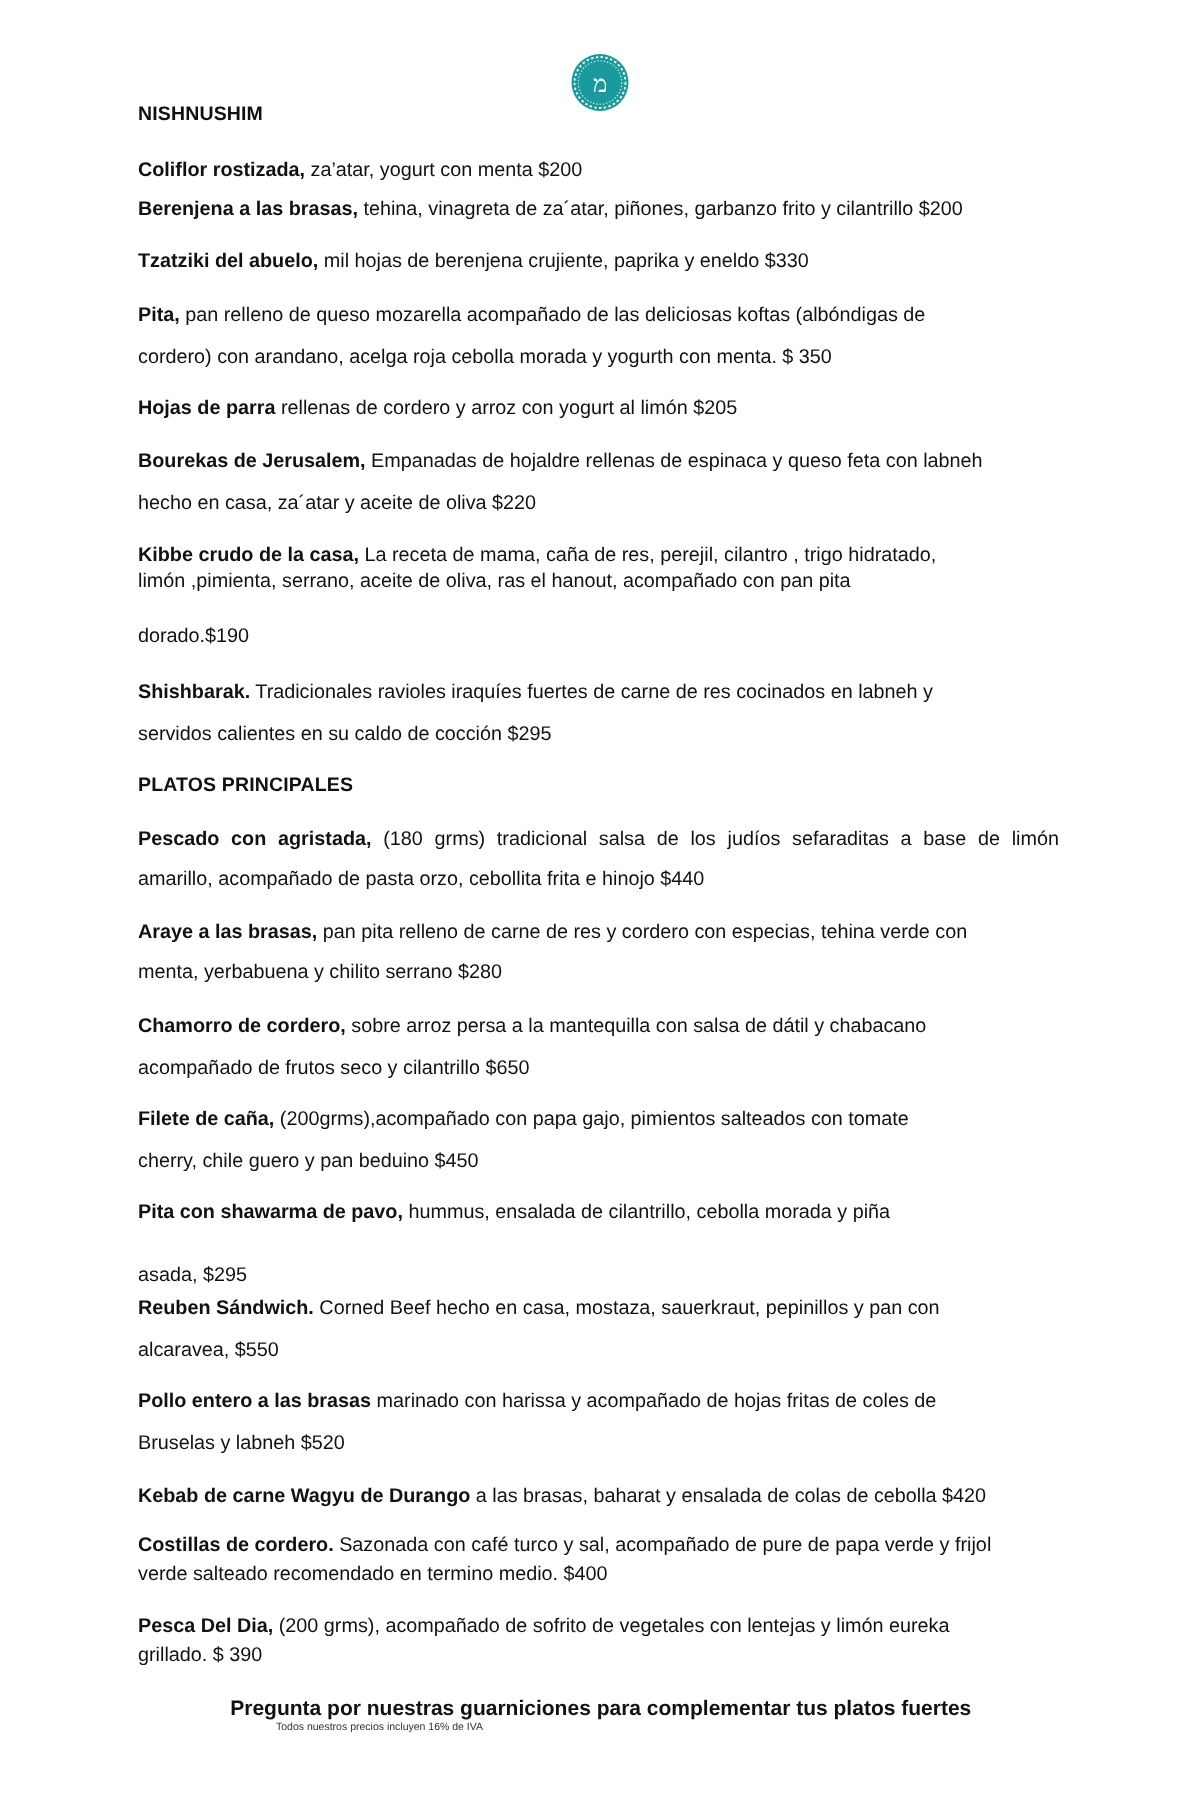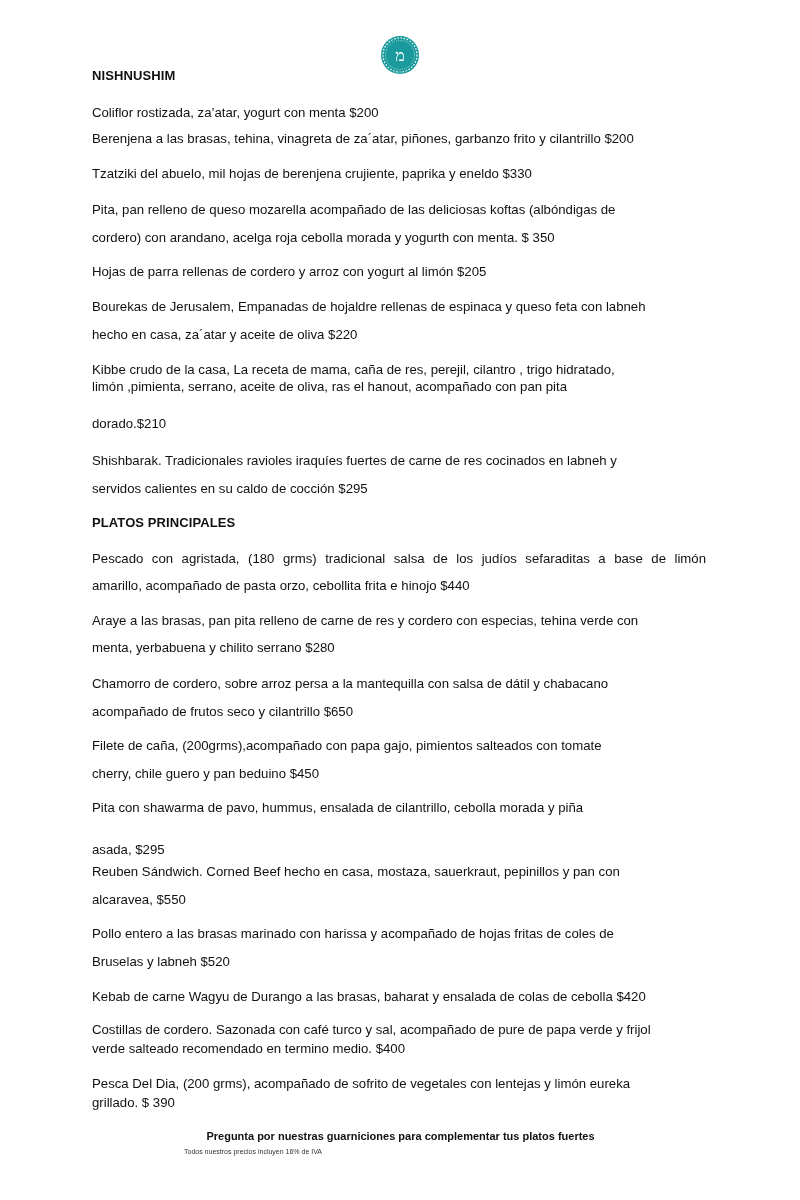--- a/index.html
+++ b/index.html
@@ -11,25 +11,25 @@
     .logo {
       position: absolute; left: 380px; top: 35px; width: 40px; height: 40px;
     }
     .content { position: absolute; left: 92px; top: 0; width: 620px; }
     .section-title {
       position: absolute; left: 0; font-weight: bold; font-size: 13px;
       letter-spacing: 0.1px; white-space: nowrap;
     }
     .item { position: absolute; left: 0; width: 620px; font-size: 13.2px; }
     .line { position: absolute; left: 0; white-space: nowrap; }
-    .item .name { font-weight: normal; }
+    .item .name { font-weight: bold; }
     .justify { text-align: justify; text-align-last: justify; width: 614px; white-space: normal; display: block; }
     .footer-note {
       position: absolute; left: 0; width: 800px; text-align: center;
-      top: 1130px; font-weight: bold; font-size: 11px; white-space: nowrap;
+      top: 1130px; font-weight: bold; font-size: 14px; white-space: nowrap;
     }
     .footer-note span { display: inline-block; margin-left: 1px; }
     .iva {
       position: absolute; left: 184px; top: 1148px; font-size: 7px; color: #333;
       white-space: nowrap;
     }
   </style>
 </head>
 <body>
 
@@ -69,21 +69,21 @@
   </div>
 
   <div class="item" style="top:299px">
     <div class="line" style="top:0"><span class="name">Bourekas de Jerusalem,</span><span> Empanadas de hojaldre rellenas de espinaca y queso feta con labneh</span></div>
     <div class="line" style="top:28px">hecho en casa, za´atar y aceite de oliva $220</div>
   </div>
 
   <div class="item" style="top:362px">
     <div class="line" style="top:0"><span class="name">Kibbe crudo de la casa,</span><span> La receta de mama, caña de res, perejil, cilantro , trigo hidratado,</span></div>
     <div class="line" style="top:17px">limón ,pimienta, serrano, aceite de oliva, ras el hanout, acompañado con pan pita</div>
-    <div class="line" style="top:54px">dorado.$210</div>
+    <div class="line" style="top:54px">dorado.$190</div>
   </div>
 
   <div class="item" style="top:453px">
     <div class="line" style="top:0"><span class="name">Shishbarak.</span><span> Tradicionales ravioles iraquíes fuertes de carne de res cocinados en labneh y</span></div>
     <div class="line" style="top:28px">servidos calientes en su caldo de cocción $295</div>
   </div>
 
   <div class="section-title" style="top:515px">PLATOS PRINCIPALES</div>
 
   <div class="item" style="top:551px">

